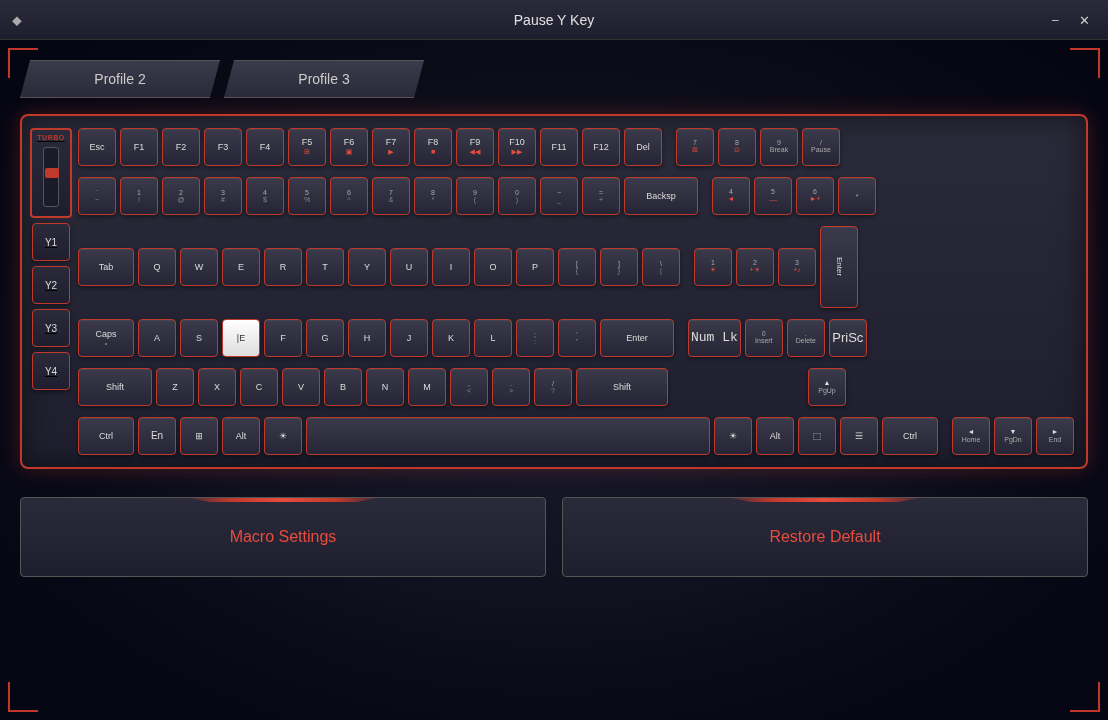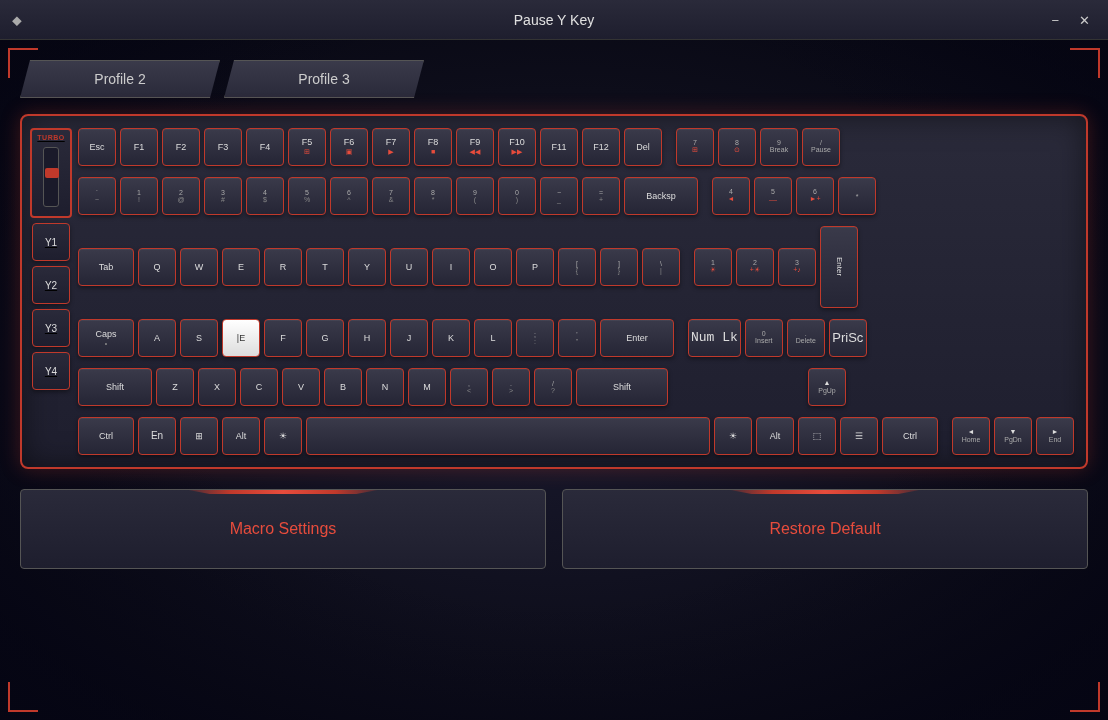--- a/index.html
+++ b/index.html
@@ -235,20 +235,21 @@
       height: 80px;
       cursor: pointer;
       position: relative;
       display: flex;
       align-items: center;
       justify-content: center;
       font-size: 16px;
       font-weight: 500;
       border-radius: 4px;
       clip-path: polygon(0 0, calc(100% - 0px) 0, 100% 100%, 0 100%);
+      margin-top: 8px;
     }
 
     .btn-macro {
       background: linear-gradient(180deg, #2a2a3a 0%, #1e1e2e 100%);
       border: 1px solid #555;
       color: #e74c3c;
     }
 
     .btn-macro::before {
       content: '';

